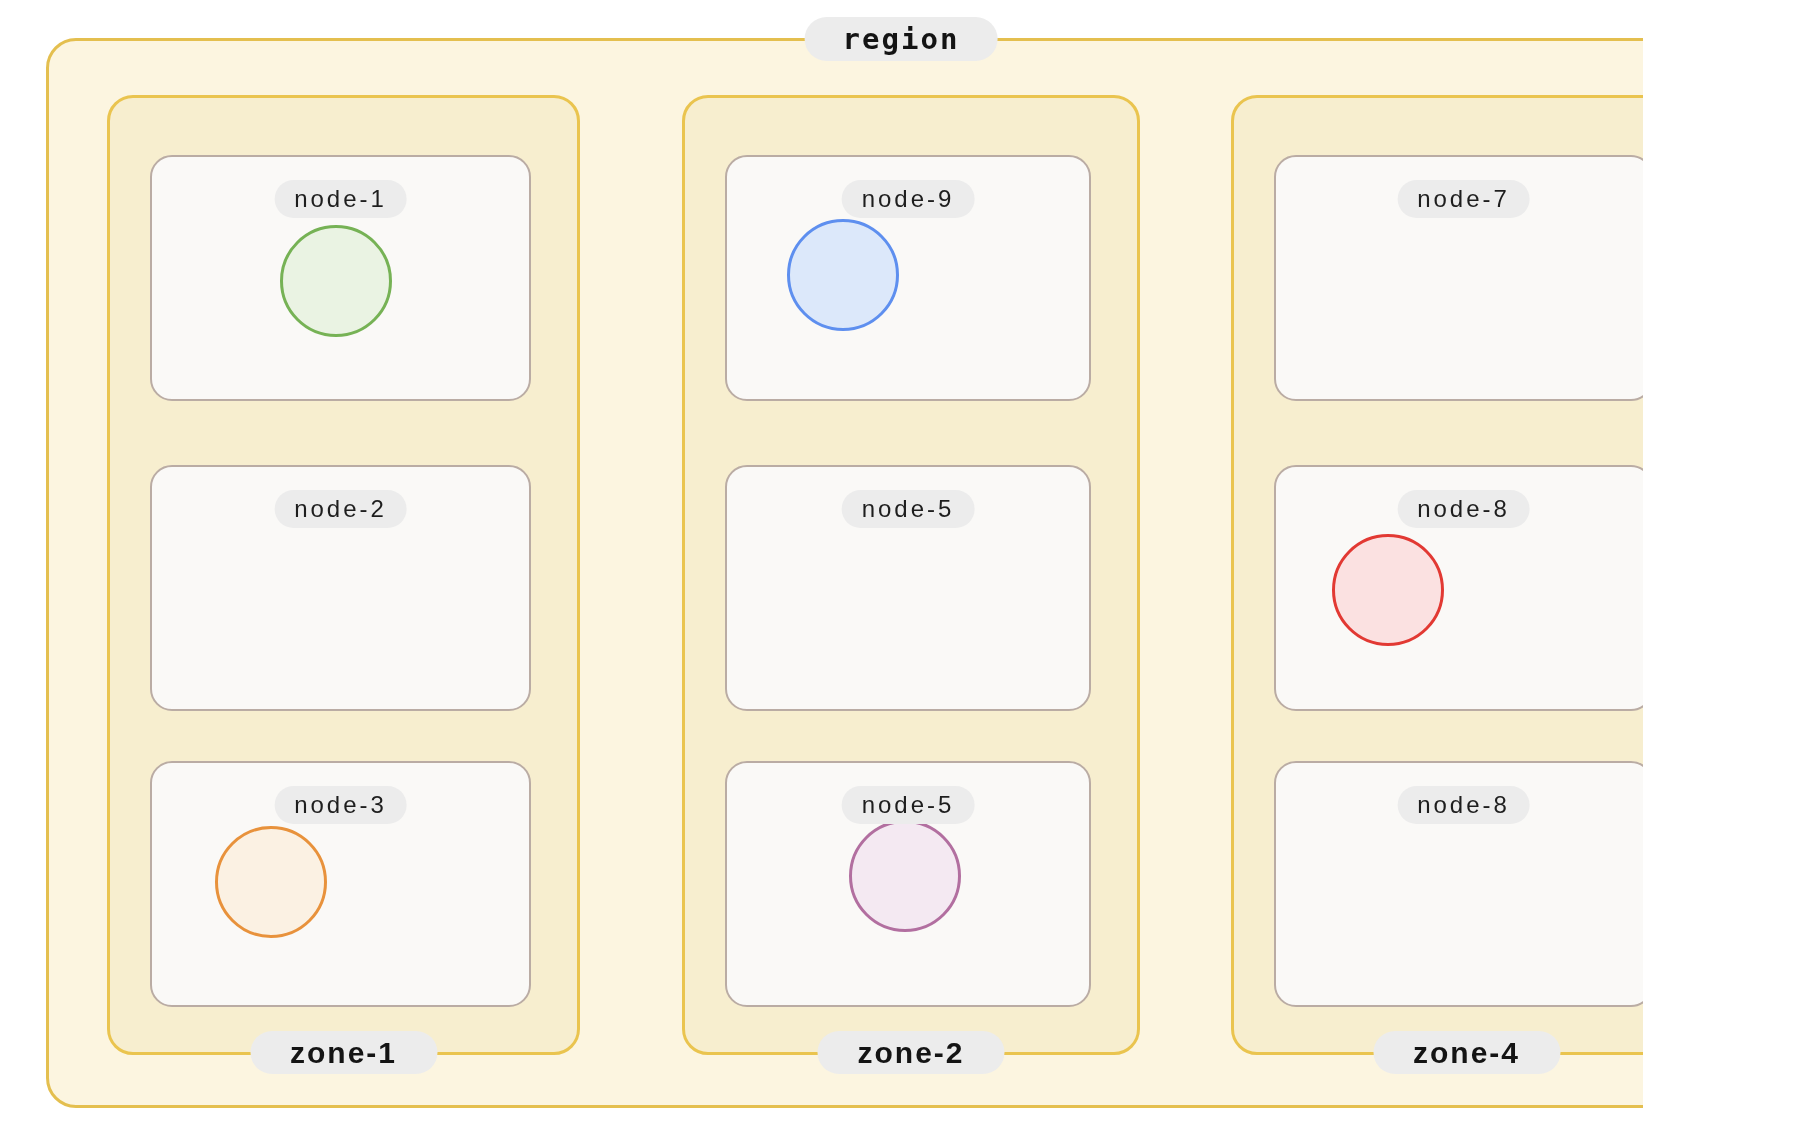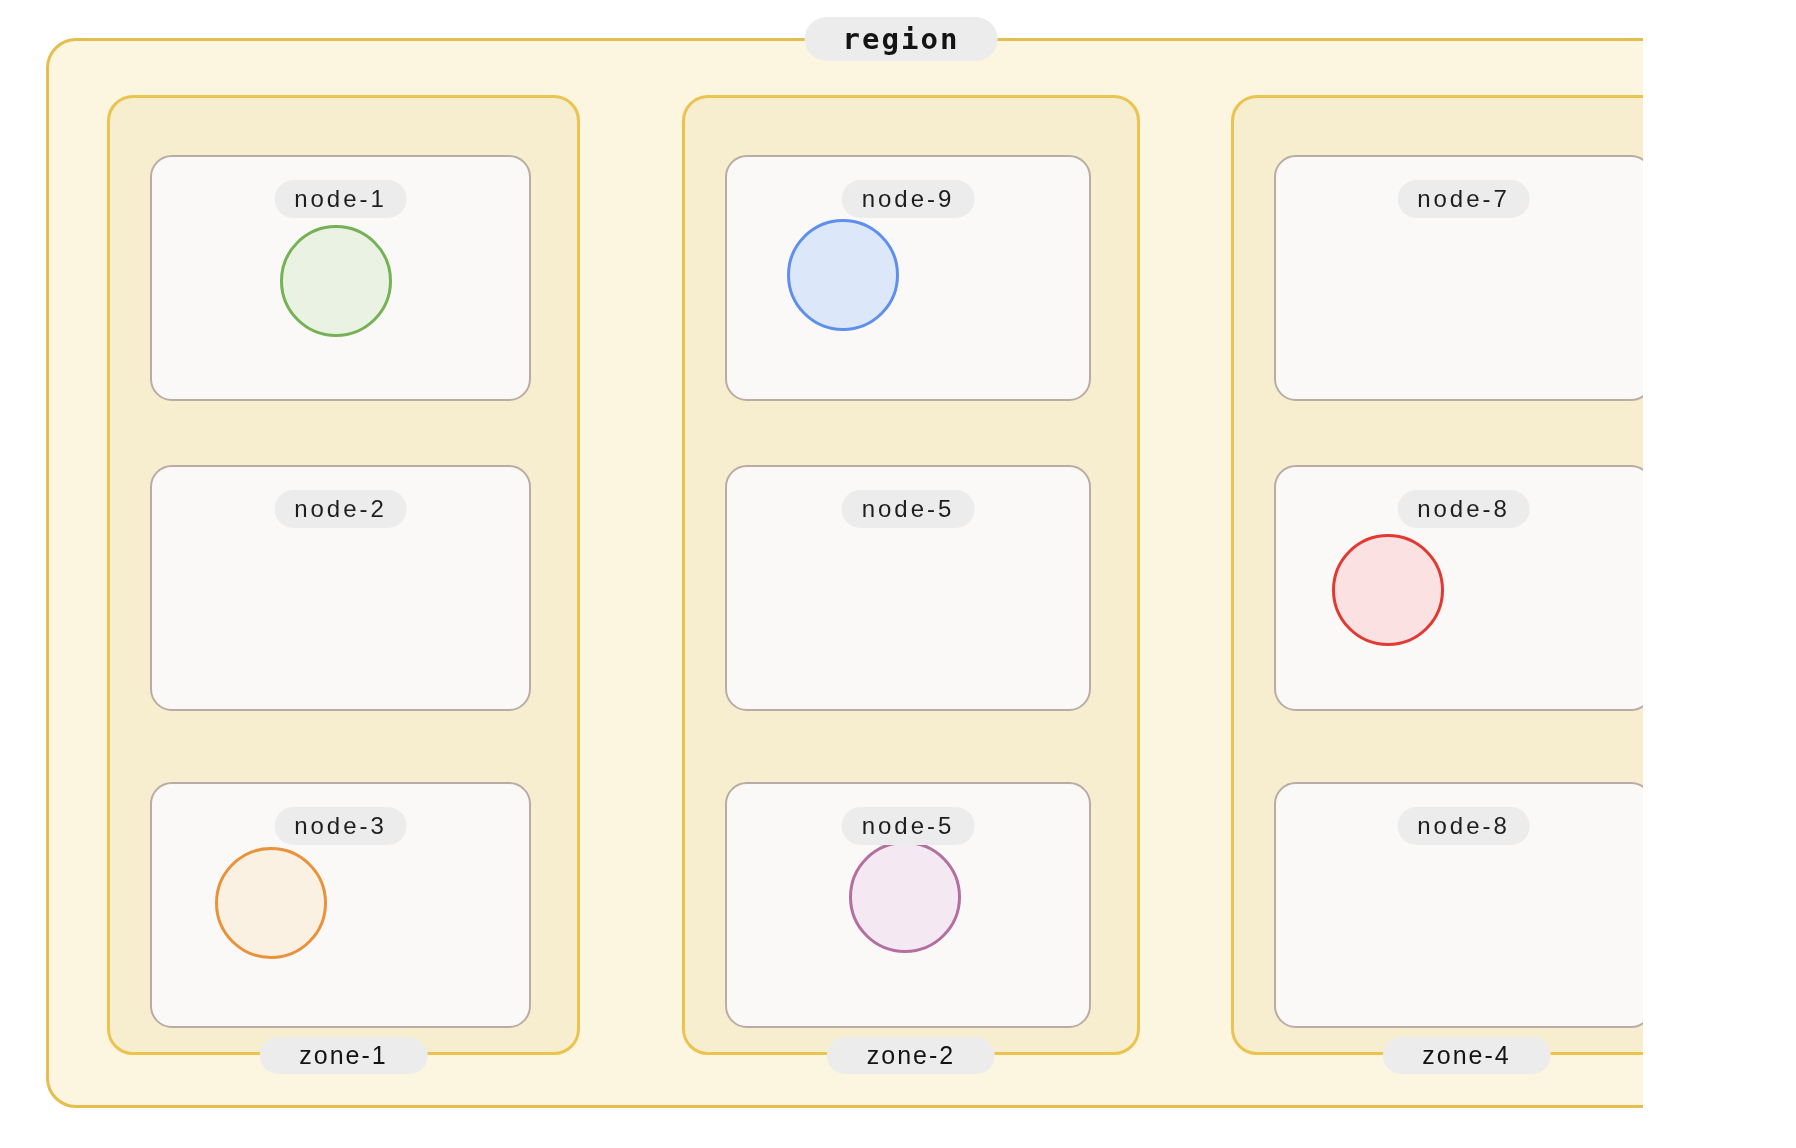--- a/index.html
+++ b/index.html
@@ -47,36 +47,36 @@
     border: 3px solid var(--zone-border, #eac44f);
     border-radius: 26px;
     box-sizing: border-box;
   }
   .zone.z1 { left: 58px;   width: 473px; }
   .zone.z2 { left: 633px;  width: 458px; }
   .zone.z3 { left: 1182px; width: 471px; }
   .zone-label {
     bottom: -22px;
     padding: 3px 40px;
-    font-weight: normal;
-    font-size: 25px;
+    font-weight: bold;
+    font-size: 30px;
     letter-spacing: 2px;
   }
   .node {
     position: absolute;
     left: 40px; right: 46px;
     height: 246px;
     background: var(--node-fill, #faf9f7);
     border: 2px solid var(--node-border, #baaca4);
     border-radius: 22px;
     box-sizing: border-box;
   }
   .node.r1 { top: 57px; }
   .node.r2 { top: 367px; }
-  .node.r3 { top: 684px; }
+  .node.r3 { top: 663px; }
   .node-label {
     top: -21px;
     padding: 4px 20px;
     font-size: 24px;
     letter-spacing: 3px;
     color: #1e1e1e;
     margin-top: 44px;
   }
   .circle {
     position: absolute;

